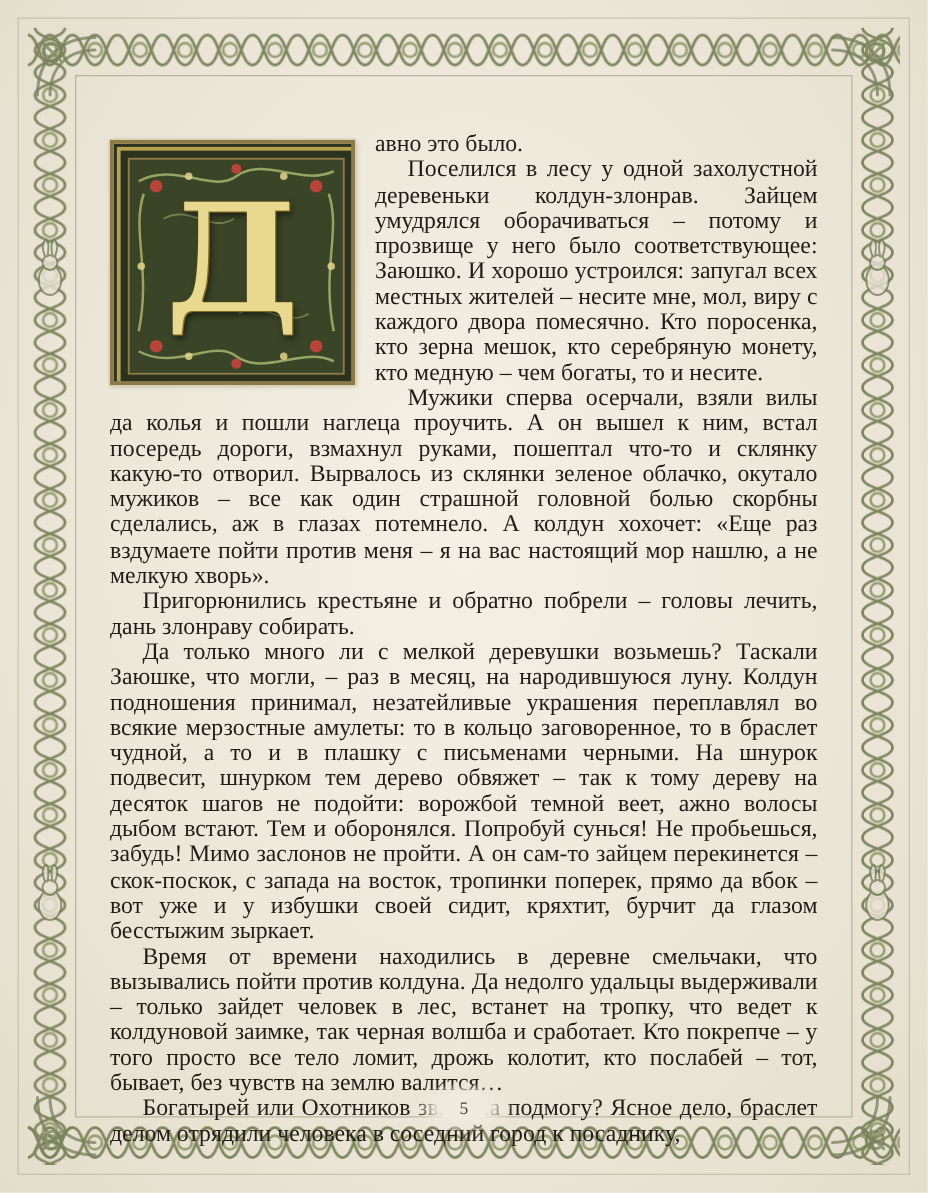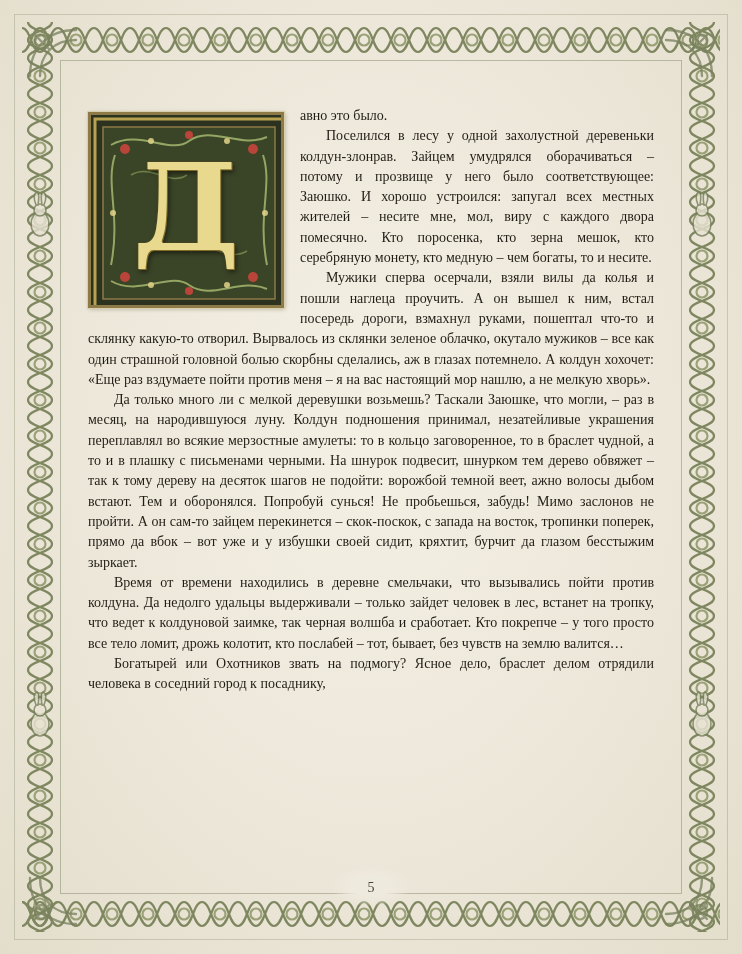--- a/index.html
+++ b/index.html
@@ -108,21 +108,21 @@
     font-size: 120px;
     line-height: 1;
     font-weight: bold;
     color: #e9d98f;
     text-shadow:
       0 0 2px #6a5a20,
       1px 1px 0 #8a742b,
       2px 3px 5px rgba(0,0,0,0.55);
   }
   .body-text {
-    font-size: 14px;
+    font-size: 19px;
     line-height: 20.3px;
     color: #211d16;
     text-align: justify;
     hyphens: manual;
   }
   .body-text p {
     margin: 0;
     text-indent: 26px;
   }
   .body-text p.no-indent { text-indent: 0; }
@@ -317,20 +317,21 @@
           <path d="M100,136 C118,124 136,148 156,136"></path>
         </g>
       </svg>
       <div class="dropcap">Д</div>
     </div>
 
     <div class="body-text">
       <p class="no-indent">авно это было.</p>
       <p>Поселился в лесу у одной захолустной деревеньки колдун-злонрав. Зайцем умудрялся оборачиваться – потому и прозвище у него было соответствующее: Заюшко. И хорошо устроился: запугал всех местных жителей – несите мне, мол, виру с каждого двора помесячно. Кто поросенка, кто зерна мешок, кто серебряную монету, кто медную – чем богаты, то и несите.</p>
       <p>Мужики сперва осерчали, взяли вилы да колья и пошли наглеца проучить. А он вышел к ним, встал посередь дороги, взмахнул руками, пошептал что-то и склянку какую-то отворил. Вырвалось из склянки зеленое облачко, окутало мужиков – все как один страшной головной болью скорбны сделались, аж в глазах потемнело. А колдун хохочет: «Еще раз вздумаете пойти против меня – я на вас настоящий мор нашлю, а не мелкую хворь».</p>
+      <p>Пригорюнились крестьяне и обратно побрели – головы лечить, дань злонраву собирать.</p>
       <p>Да только много ли с мелкой деревушки возьмешь? Таскали Заюшке, что могли, – раз в месяц, на народившуюся луну. Колдун подношения принимал, незатейливые украшения переплавлял во всякие мерзостные амулеты: то в кольцо заговоренное, то в браслет чудной, а то и в плашку с письменами черными. На шнурок подвесит, шнурком тем дерево обвяжет – так к тому дереву на десяток шагов не подойти: ворожбой темной веет, ажно волосы дыбом встают. Тем и оборонялся. Попробуй сунься! Не пробьешься, забудь! Мимо заслонов не пройти. А он сам-то зайцем перекинется – скок-поскок, с запада на восток, тропинки поперек, прямо да вбок – вот уже и у избушки своей сидит, кряхтит, бурчит да глазом бесстыжим зыркает.</p>
       <p>Время от времени находились в деревне смельчаки, что вызывались пойти против колдуна. Да недолго удальцы выдерживали – только зайдет человек в лес, встанет на тропку, что ведет к колдуновой заимке, так черная волшба и сработает. Кто покрепче – у того просто все тело ломит, дрожь колотит, кто послабей – тот, бывает, без чувств на землю валится…</p>
       <p>Богатырей или Охотников звать на подмогу? Ясное дело, браслет делом отрядили человека в соседний город к посаднику,</p>
     </div>
   </div>
 
   <div class="page-number-plate"></div>
   <div class="page-number">5</div>
 
 </div>

